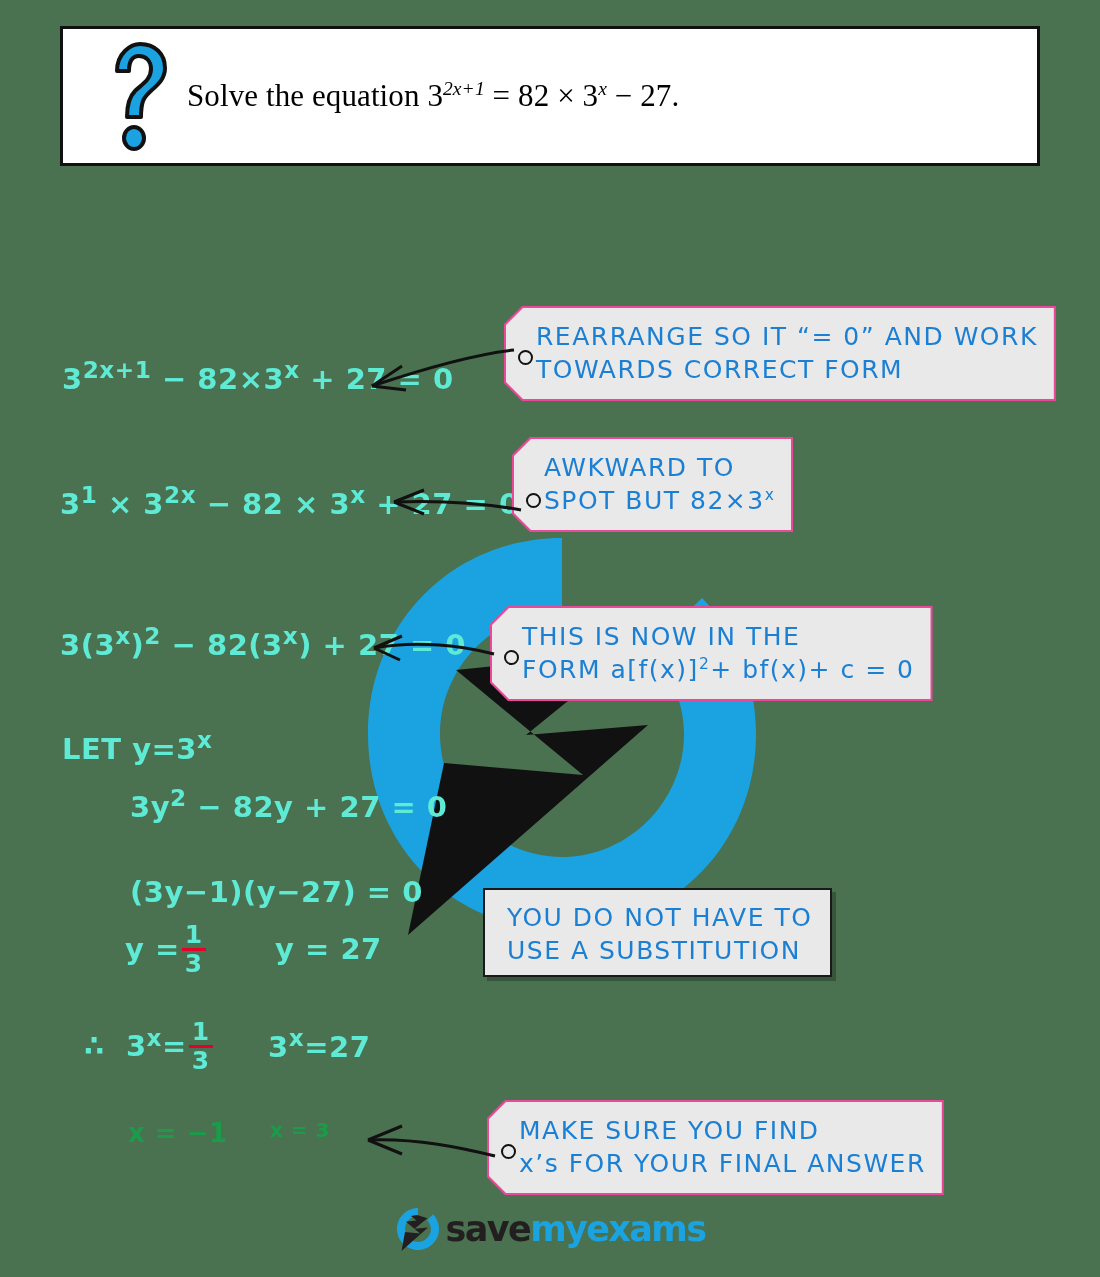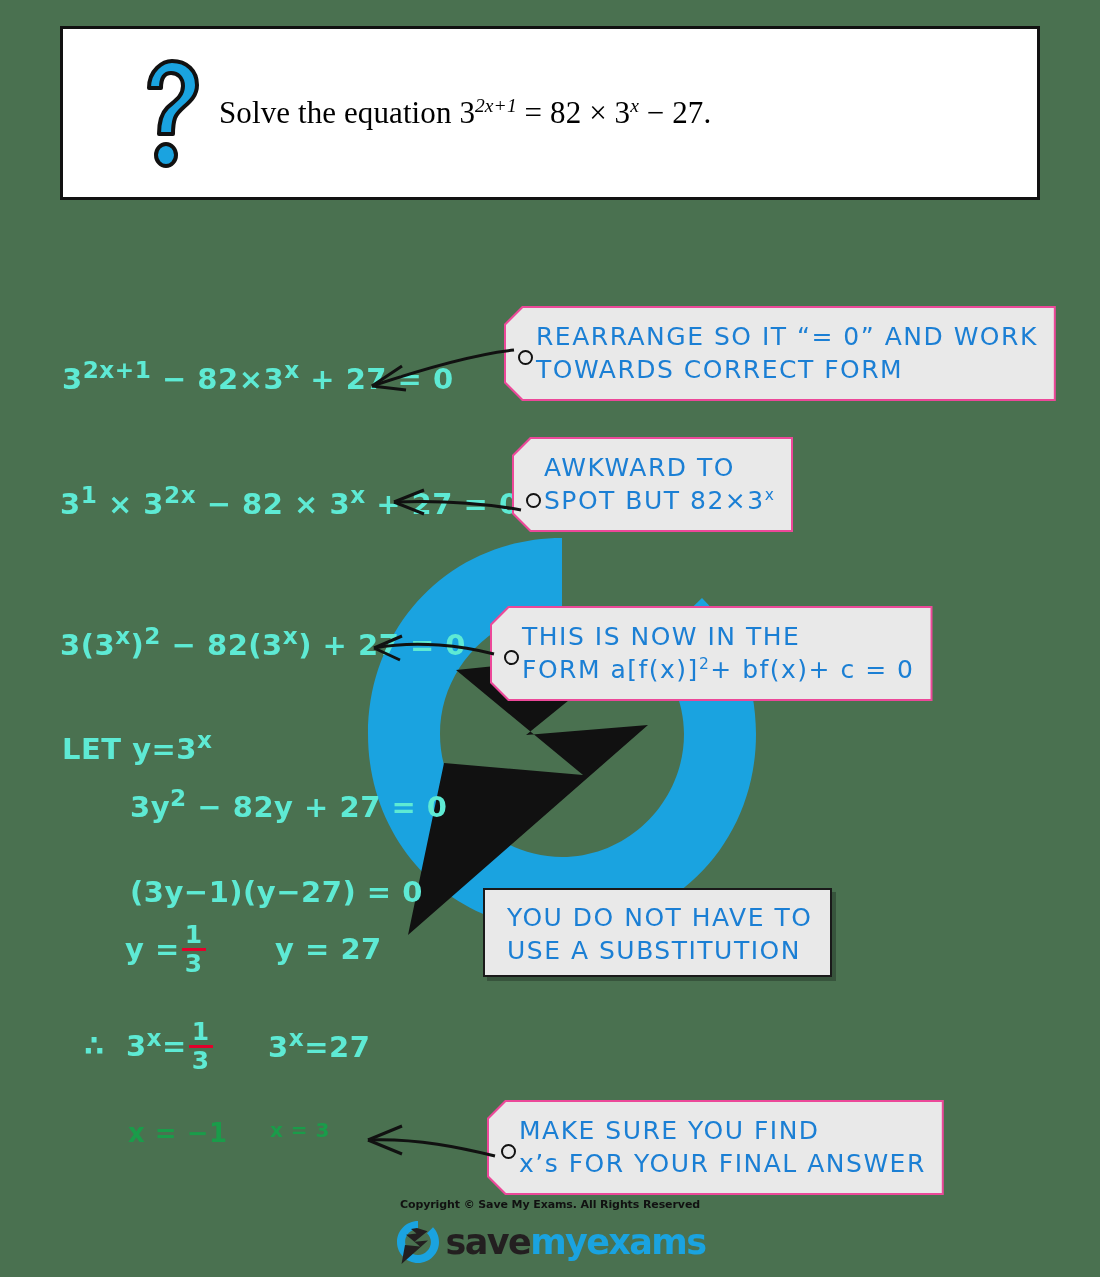--- a/index.html
+++ b/index.html
@@ -25,28 +25,27 @@
     z-index: 0;
     pointer-events: none;
   }
 
   
   #question-box {
     position: absolute;
     left: 60px;
     top: 26px;
     width: 980px;
-    height: 174px;
+    height: 140px;
     background: #ffffff;
     border: 3px solid #111111;
     box-sizing: border-box;
     z-index: 3;
     display: flex;
     align-items: center;
-    padding-left: 32px;
   }
   #question-mark-icon {
     width: 78px;
     margin-left: 36px;
     flex: 0 0 auto;
     display: flex;
     justify-content: center;
     align-items: center;
   }
   #question-text {
@@ -332,21 +331,20 @@
   <path d="M126 22 C95 14 50 8 6 16" stroke="#111" stroke-width="3" fill="none"></path>
   <path d="M6 16 L34 4 M6 16 L32 28" stroke="#111" stroke-width="3" fill="none"></path>
 </svg>
 
 <svg class="arrow-svg" style="left:362px; top:1122px; width:135px; height:50px" viewBox="0 0 135 50" xmlns="http://www.w3.org/2000/svg">
   <path d="M133 34 C100 26 55 16 6 18" stroke="#111" stroke-width="3" fill="none"></path>
   <path d="M6 18 L40 4 M6 18 L40 32" stroke="#111" stroke-width="3" fill="none"></path>
 </svg>
 
 <div id="footer">
-  <div id="copyright">Copyright © Save My Exams. All Rights Reserved</div>
   <div id="logo-row">
     <svg width="46" height="46" viewBox="0 0 46 46" xmlns="http://www.w3.org/2000/svg">
       <path d="M23 2 C11.4 2 2 11.4 2 23 C2 34.6 11.4 44 23 44 C34.6 44 44 34.6 44 23 C44 17.3 41.7 12.1 38 8.3
                L32 14.2 C34.4 16.5 35.9 19.6 35.9 23 C35.9 30.1 30.1 35.9 23 35.9 C15.9 35.9 10.1 30.1 10.1 23
                C10.1 15.9 15.9 10.1 23 10.1 L23 2 Z" fill="#1aa3e0"></path>
       <path d="M22 9 L16 10 L21.5 14.5 L11 15.8 L25 27.5 L10 26 L6.5 45 L33 21.5 L19.5 22.8 L32.5 12.2 Z" fill="#231f20"></path>
     </svg>
     <div id="logo-text">
       <span class="dark">save</span><span class="blue">my</span><span class="blue">exams</span>
     </div>

